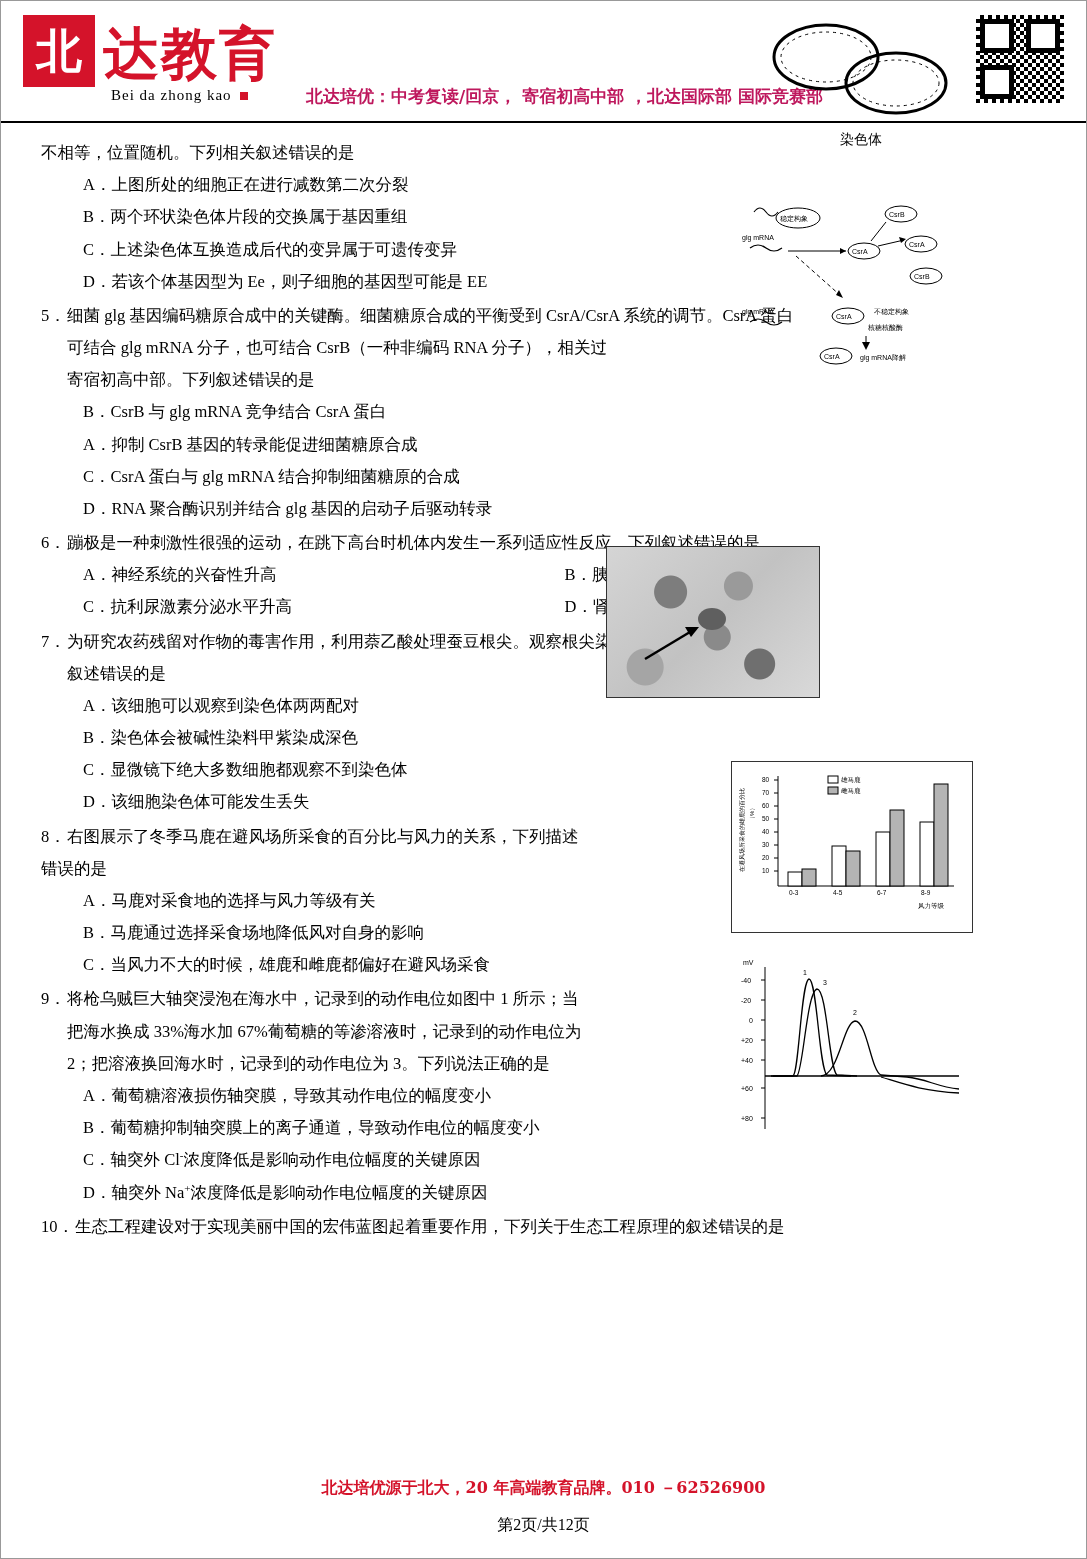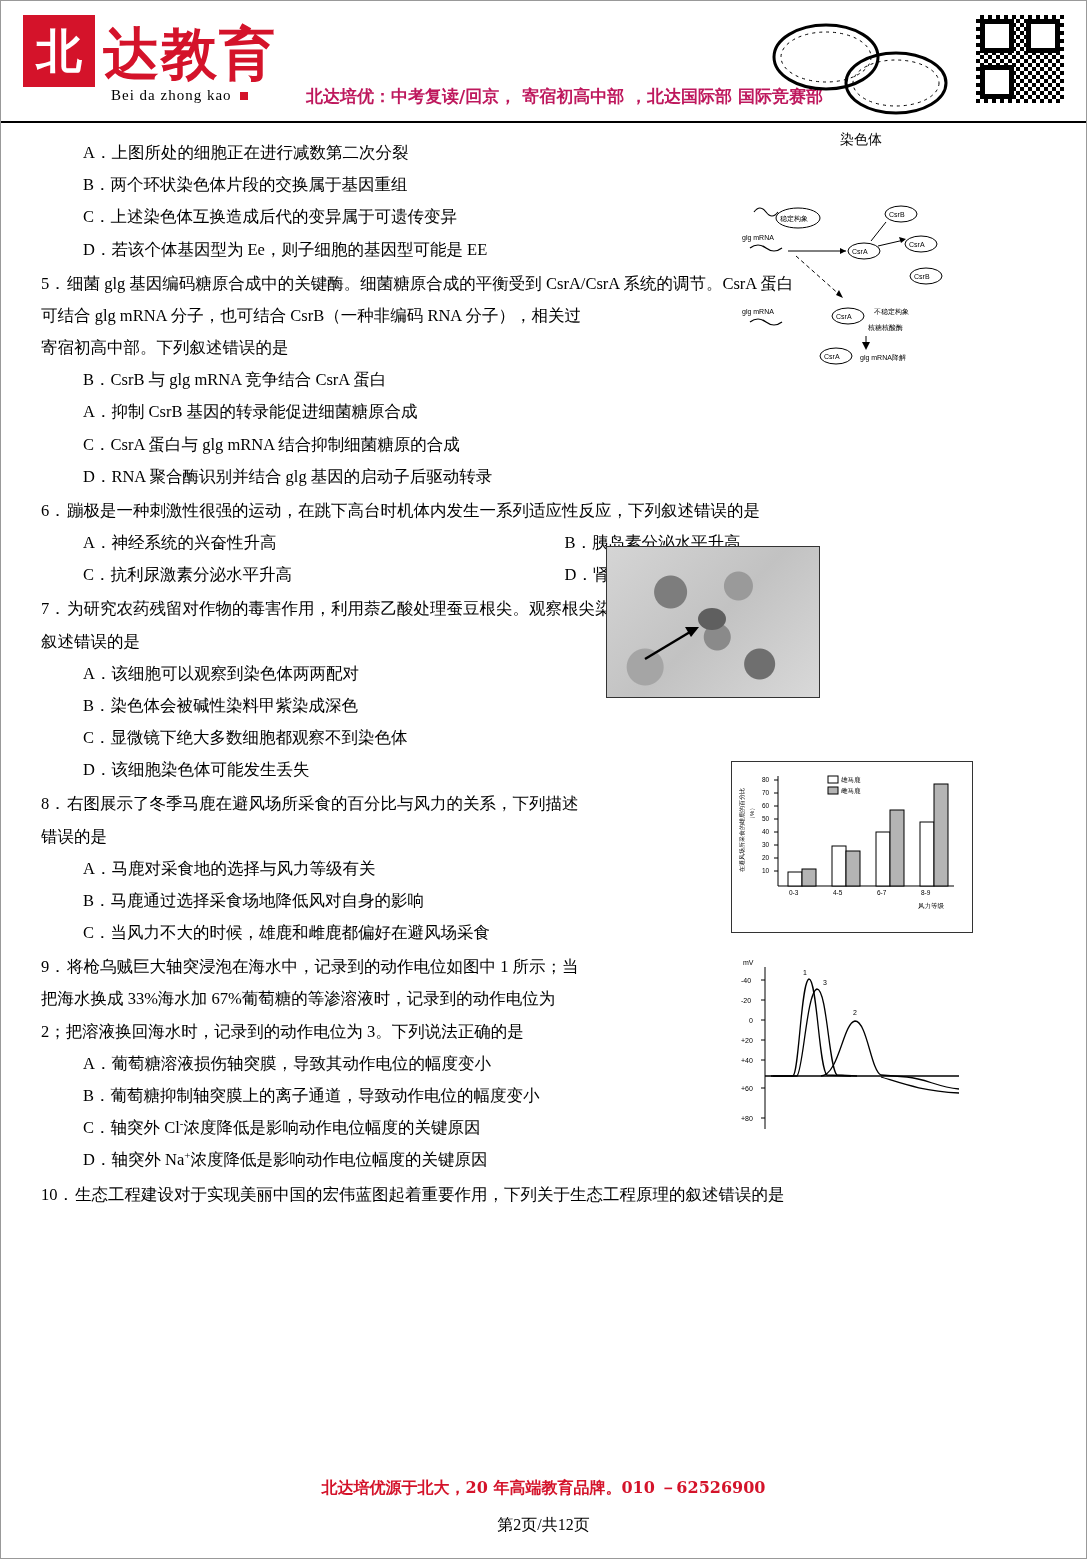--- a/index.html
+++ b/index.html
@@ -139,20 +139,21 @@
   .opt {
     margin-left: 42px;
     white-space: nowrap;
   }
   .opt-row {
     margin-left: 42px;
     display: flex;
   }
   .opt-row > span { width: 50%; }
   .wrapbox {
+    margin-left: 26px;
   }
   .stem-num {
     display: inline-block;
     width: 26px;
   }
   sup, sub { font-size: 11px; }
 
   
   .fig {
     position: absolute;
@@ -237,20 +238,21 @@
     </div>
     <div class="header-tagline">北达培优：中考复读/回京，  寄宿初高中部 ，北达国际部 国际竞赛部</div>
     <div class="qr">
         <div class="qr-bl"></div>
       </div>
   </div>
 
   <div class="content">
 
     <div class="q">
+      <div class="q-stem">不相等，位置随机。下列相关叙述错误的是</div>
       <div class="opt">A．上图所处的细胞正在进行减数第二次分裂</div>
       <div class="opt">B．两个环状染色体片段的交换属于基因重组</div>
       <div class="opt">C．上述染色体互换造成后代的变异属于可遗传变异</div>
       <div class="opt">D．若该个体基因型为 Ee，则子细胞的基因型可能是 EE</div>
     </div>
 
     <div class="q">
       <div><span class="stem-num">5．</span><span>细菌 glg 基因编码糖原合成中的关键酶。细菌糖原合成的平衡受到 CsrA/CsrA 系统的调节。CsrA 蛋白</span></div>
       <div class="wrapbox">可结合 glg mRNA 分子，也可结合 CsrB（一种非编码 RNA 分子），相关过</div>
       <div class="wrapbox">寄宿初高中部。下列叙述错误的是</div>

